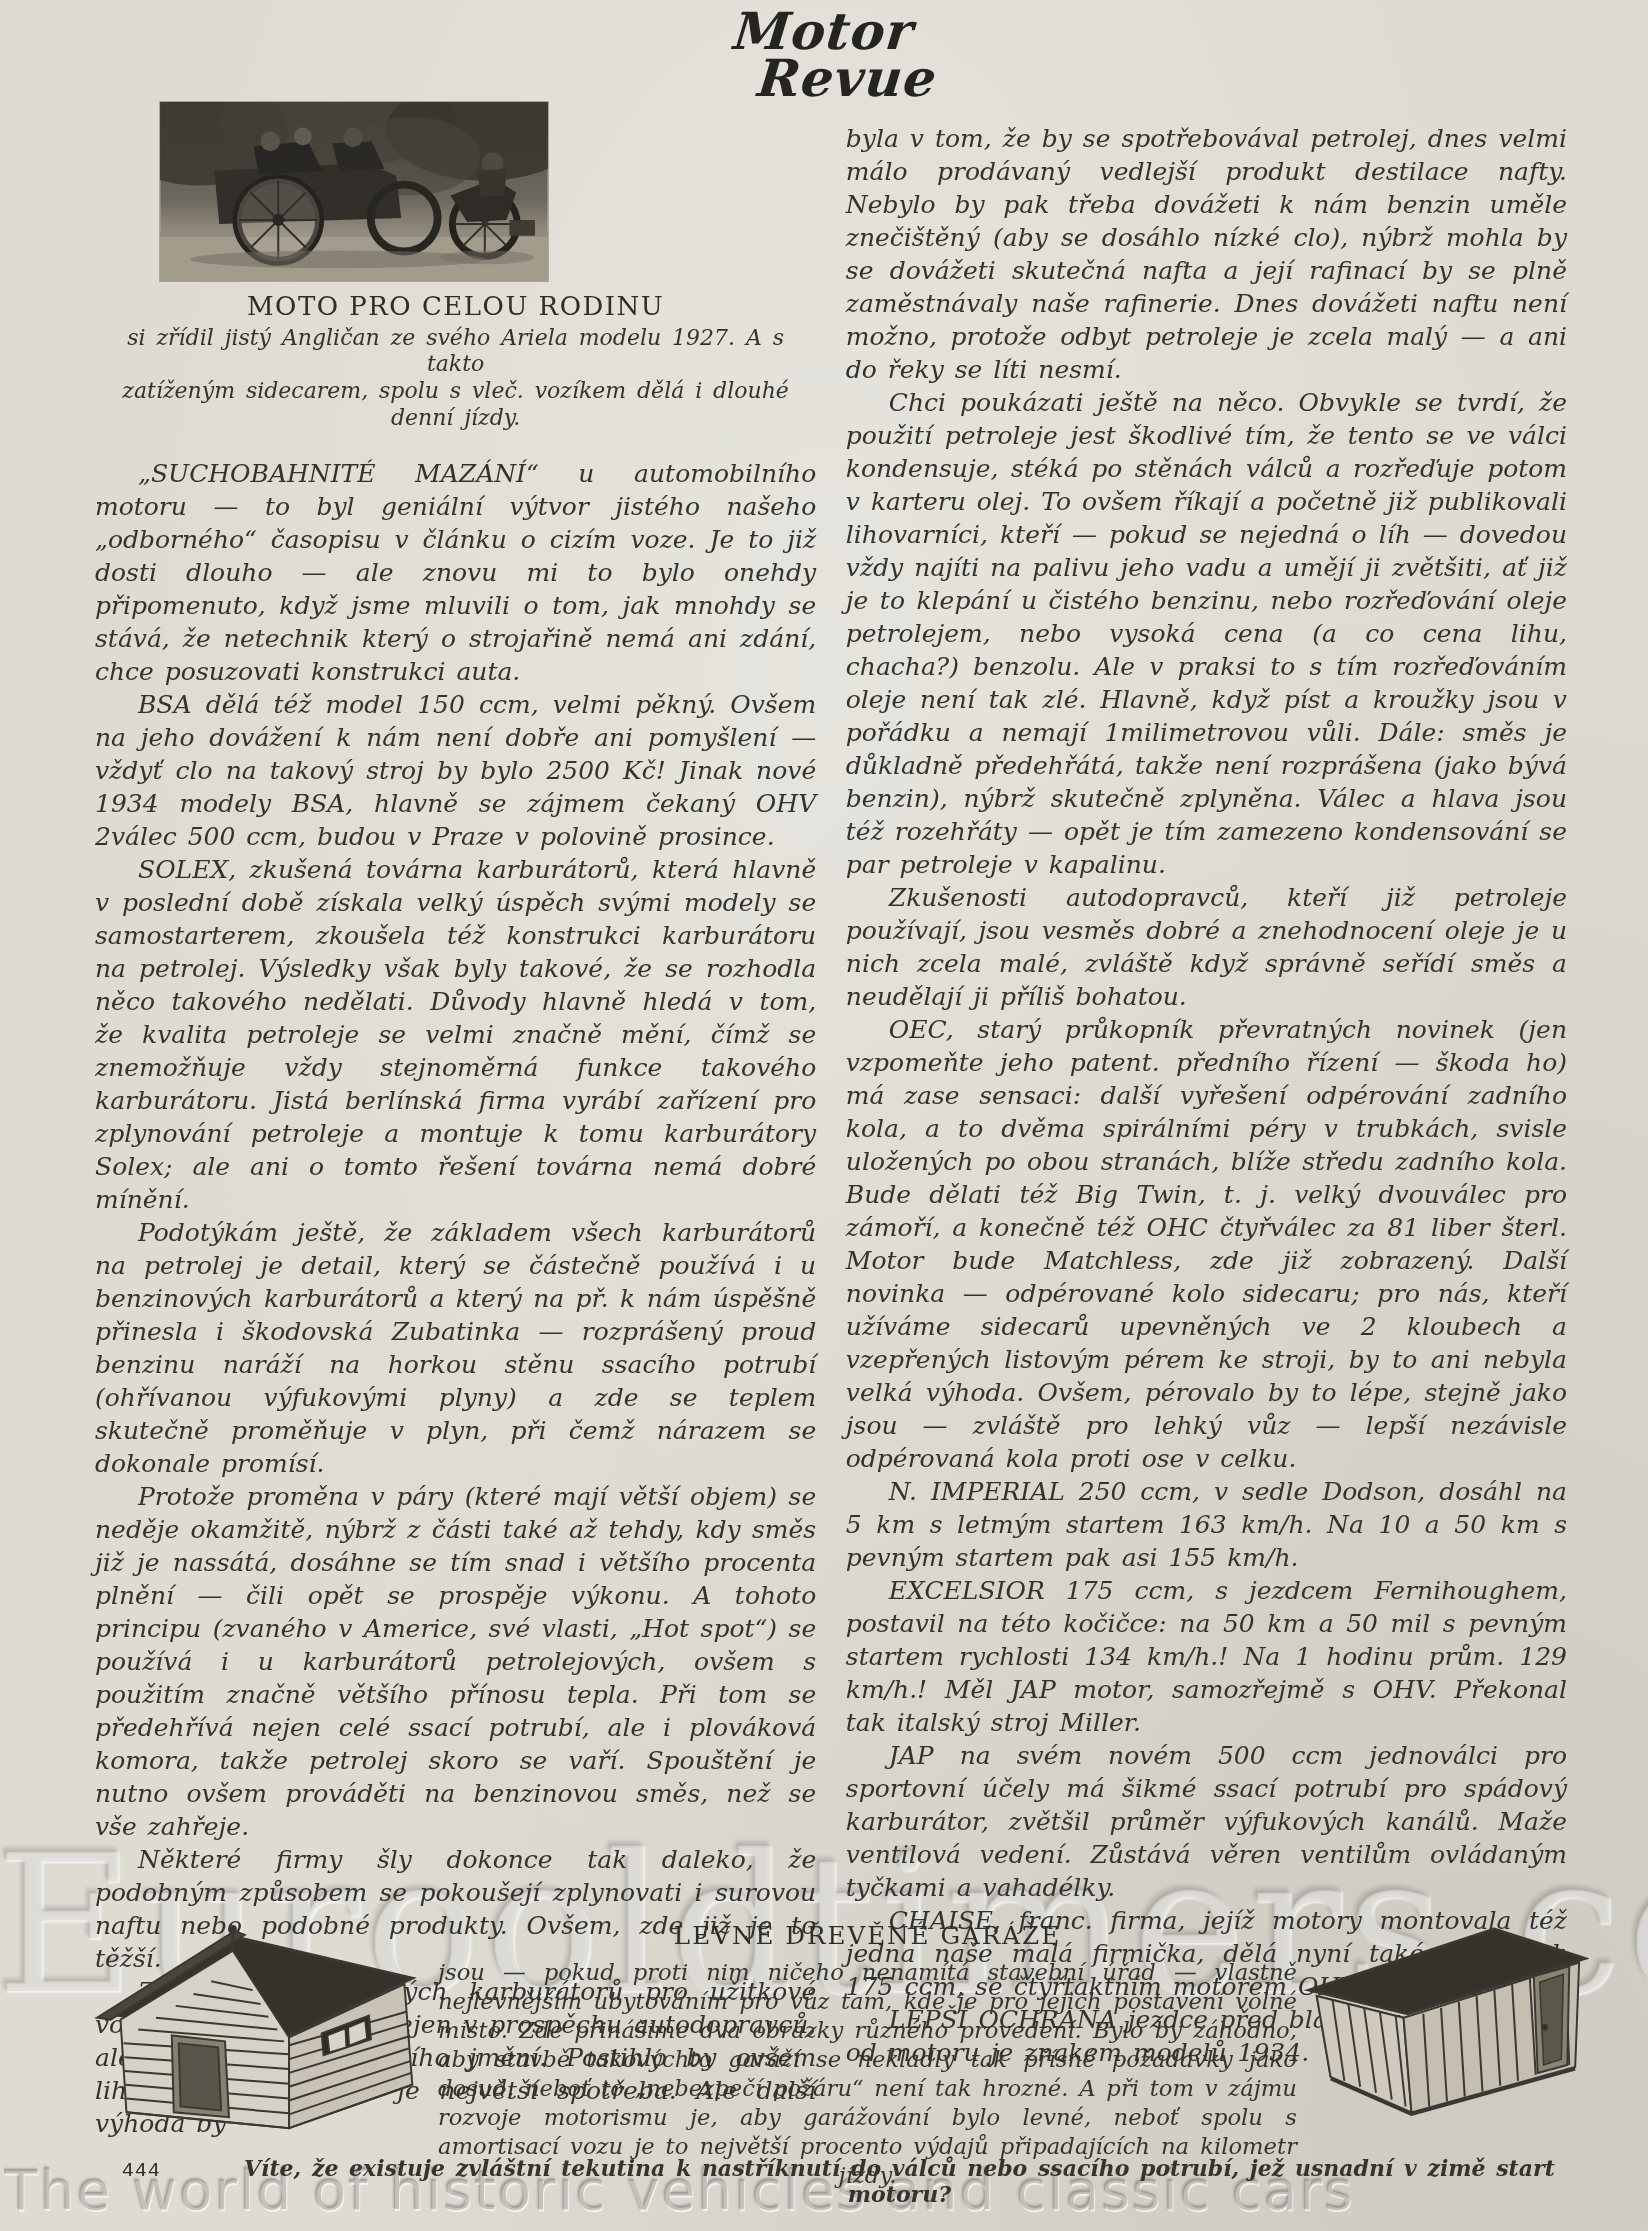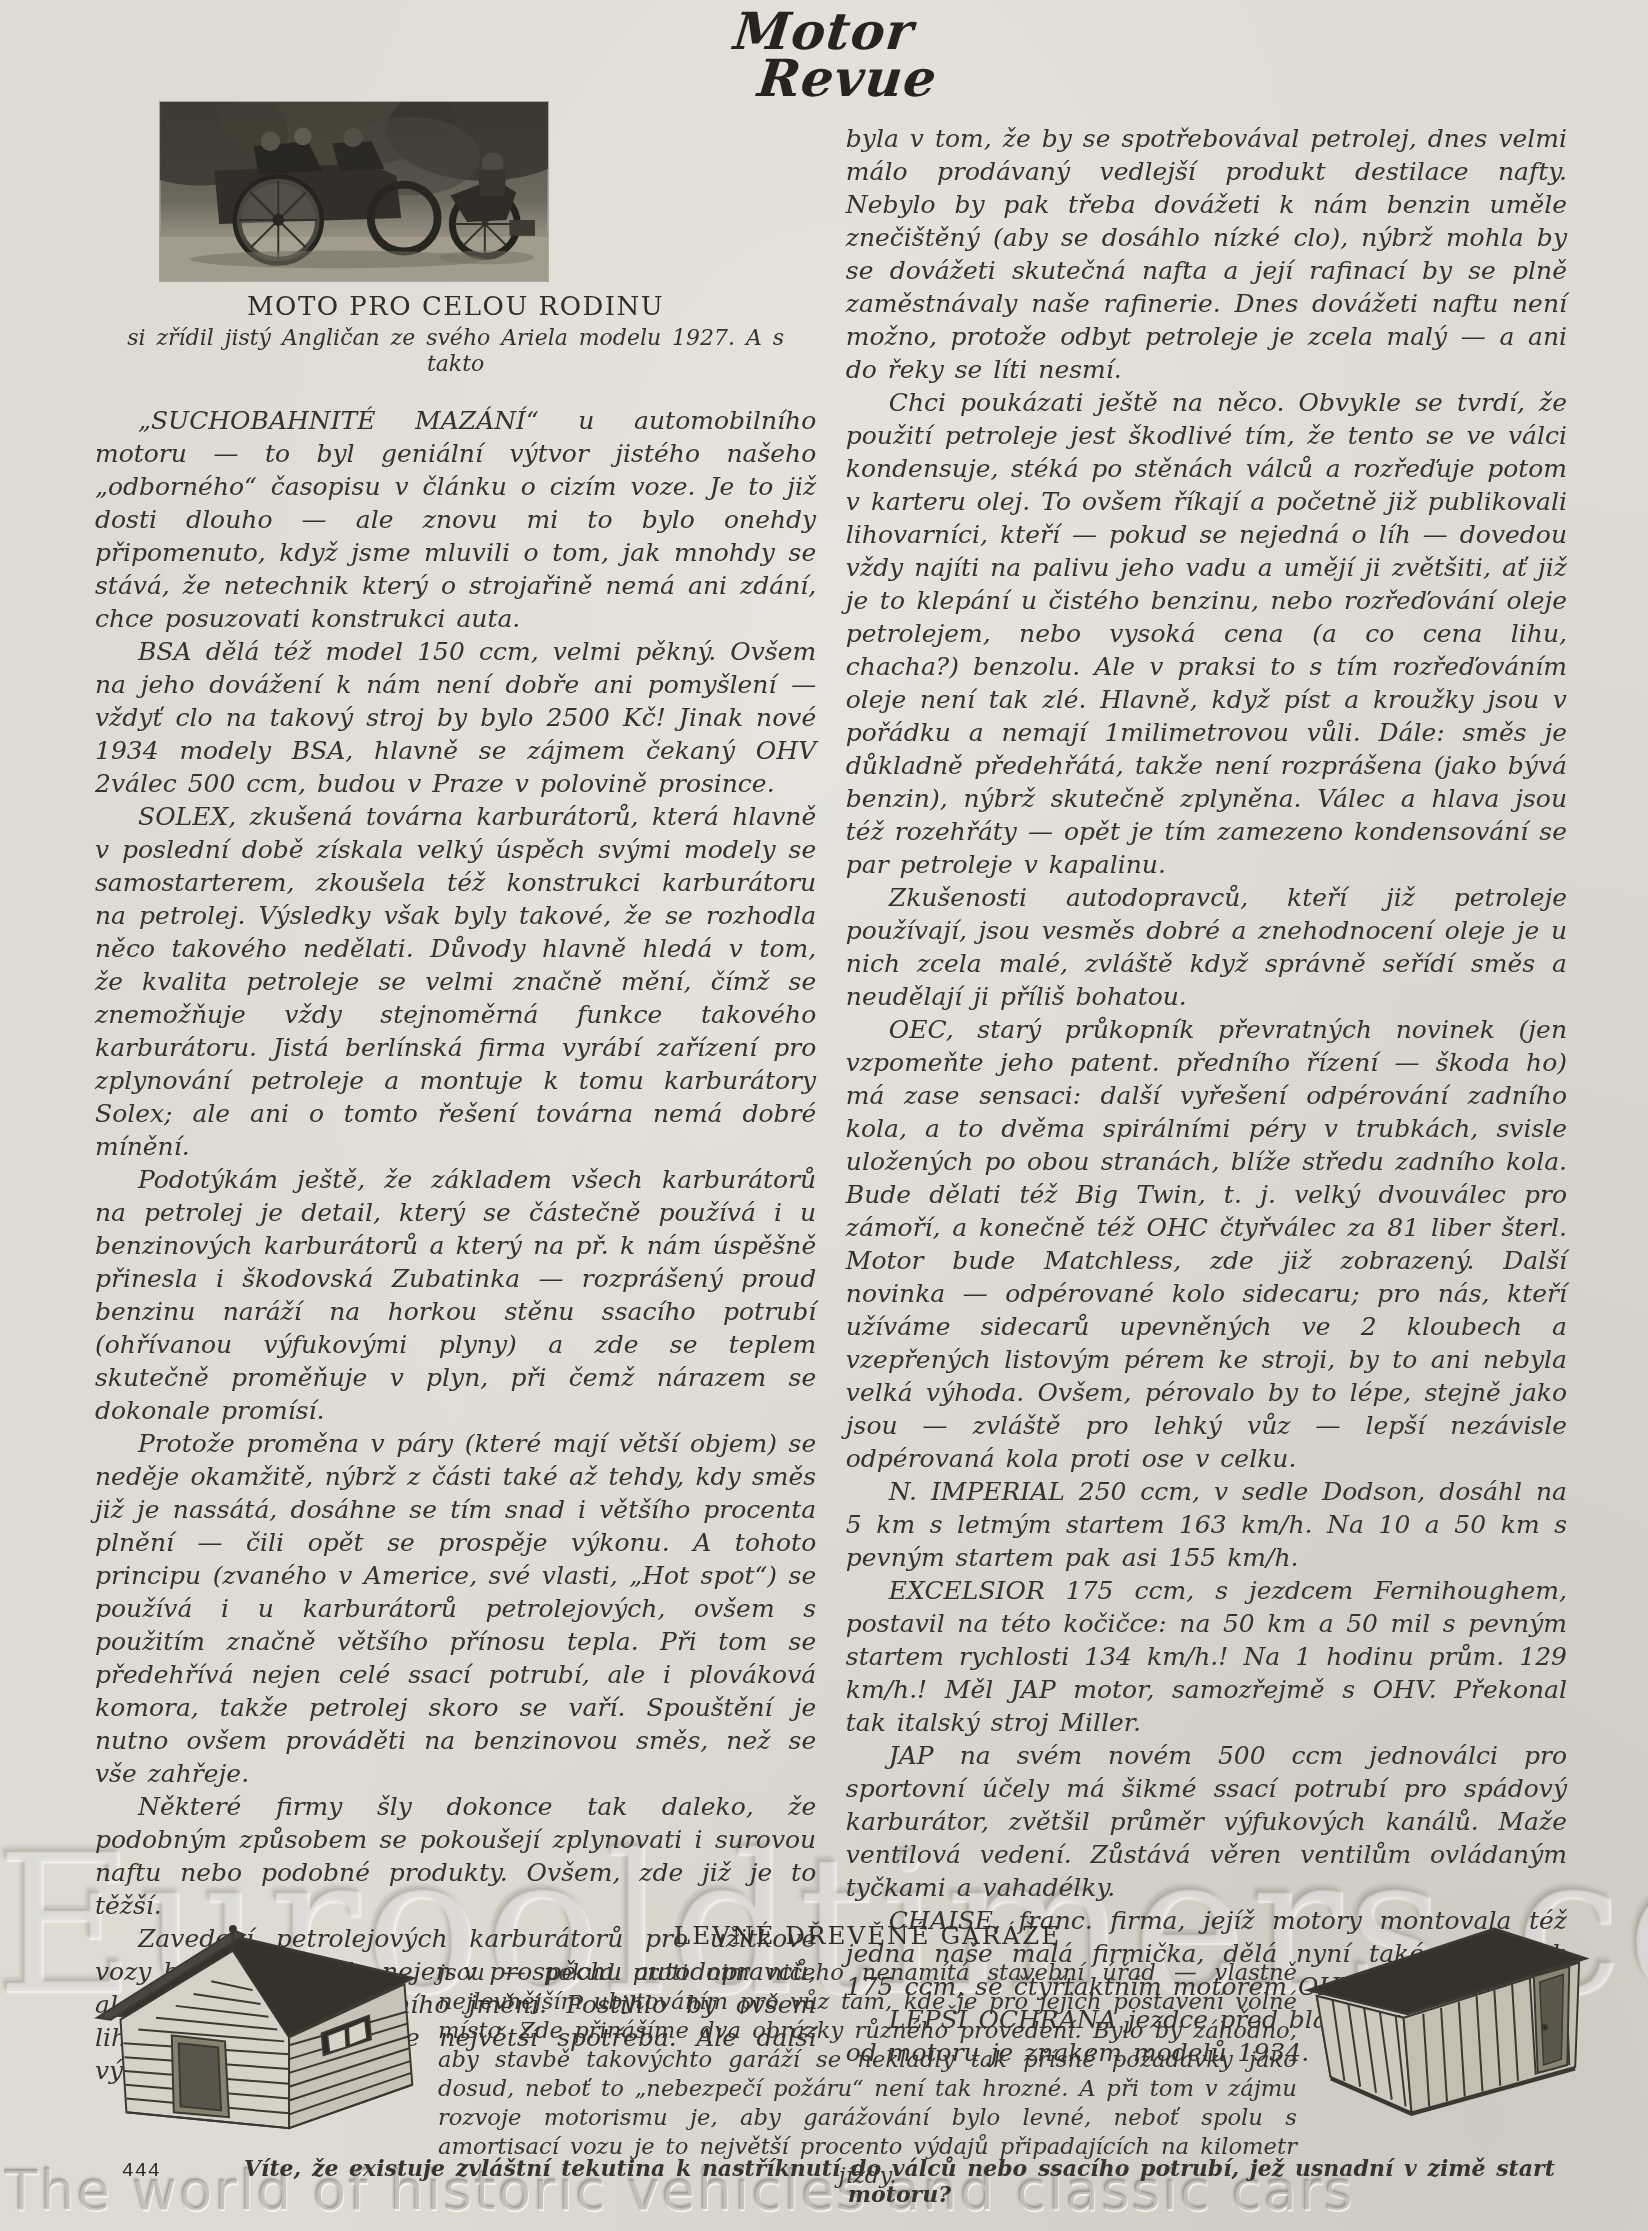--- a/index.html
+++ b/index.html
@@ -188,20 +188,21 @@
           <rect x="355" y="120" width="26" height="16" fill="#3a362e"></rect>
 
           <ellipse cx="180" cy="160" rx="150" ry="9" fill="#6f695d" opacity=".55"></ellipse>
           <ellipse cx="332" cy="158" rx="48" ry="7" fill="#6f695d" opacity=".5"></ellipse>
         </svg>
       </div>
 
       <div class="caption">
         <div class="cap-title">MOTO PRO CELOU RODINU</div>
         <div class="cap-line">si zřídil jistý Angličan ze svého Ariela modelu 1927. A s takto</div>
+        <div class="cap-line">zatíženým sidecarem, spolu s vleč. vozíkem dělá i dlouhé denní jízdy.</div>
       </div>
 
       <div class="body-text">
           <p>„SUCHOBAHNITÉ MAZÁNÍ“ u automobilního motoru — to byl geniální výtvor jistého našeho „odborného“ časopisu v článku o cizím voze. Je to již dosti dlouho — ale znovu mi to bylo onehdy připomenuto, když jsme mluvili o tom, jak mnohdy se stává, že netechnik který o strojařině nemá ani zdání, chce posuzovati konstrukci auta.</p>
           <p>BSA dělá též model 150 ccm, velmi pěkný. Ovšem na jeho dovážení k nám není dobře ani pomyšlení — vždyť clo na takový stroj by bylo 2500 Kč! Jinak nové 1934 modely BSA, hlavně se zájmem čekaný OHV 2válec 500 ccm, budou v Praze v polovině prosince.</p>
           <p>SOLEX, zkušená továrna karburátorů, která hlavně v poslední době získala velký úspěch svými modely se samostarterem, zkoušela též konstrukci karburátoru na petrolej. Výsledky však byly takové, že se rozhodla něco takového nedělati. Důvody hlavně hledá v tom, že kvalita petroleje se velmi značně mění, čímž se znemožňuje vždy stejnoměrná funkce takového karburátoru. Jistá berlínská firma vyrábí zařízení pro zplynování petroleje a montuje k tomu karburátory Solex; ale ani o tomto řešení továrna nemá dobré mínění.</p>
           <p>Podotýkám ještě, že základem všech karburátorů na petrolej je detail, který se částečně používá i u benzinových karburátorů a který na př. k nám úspěšně přinesla i škodovská Zubatinka — rozprášený proud benzinu naráží na horkou stěnu ssacího potrubí (ohřívanou výfukovými plyny) a zde se teplem skutečně proměňuje v plyn, při čemž nárazem se dokonale promísí.</p>
           <p>Protože proměna v páry (které mají větší objem) se neděje okamžitě, nýbrž z části také až tehdy, kdy směs již je nassátá, dosáhne se tím snad i většího procenta plnění — čili opět se prospěje výkonu. A tohoto principu (zvaného v Americe, své vlasti, „Hot spot“) se používá i u karburátorů petrolejových, ovšem s použitím značně většího přínosu tepla. Při tom se předehřívá nejen celé ssací potrubí, ale i plováková komora, takže petrolej skoro se vaří. Spouštění je nutno ovšem prováděti na benzinovou směs, než se vše zahřeje.</p>
           <p>Některé firmy šly dokonce tak daleko, že podobným způsobem se pokoušejí zplynovati i surovou naftu nebo podobné produkty. Ovšem, zde již je to těžší.</p>
           <p>Zavedení petrolejových karburátorů pro užitkové vozy by mělo výhodu nejen v prospěchu autodopravců, ale i v šetření národního jmění. Postihlo by ovšem lihovarníky tam, kde je největší spotřeba. Ale další výhoda by</p>

